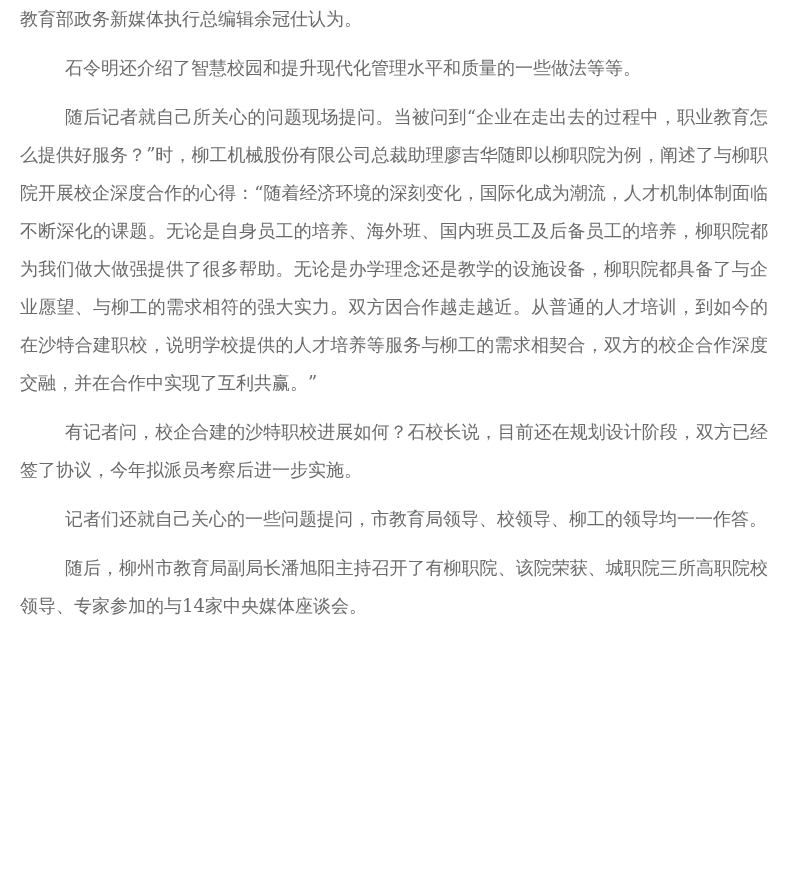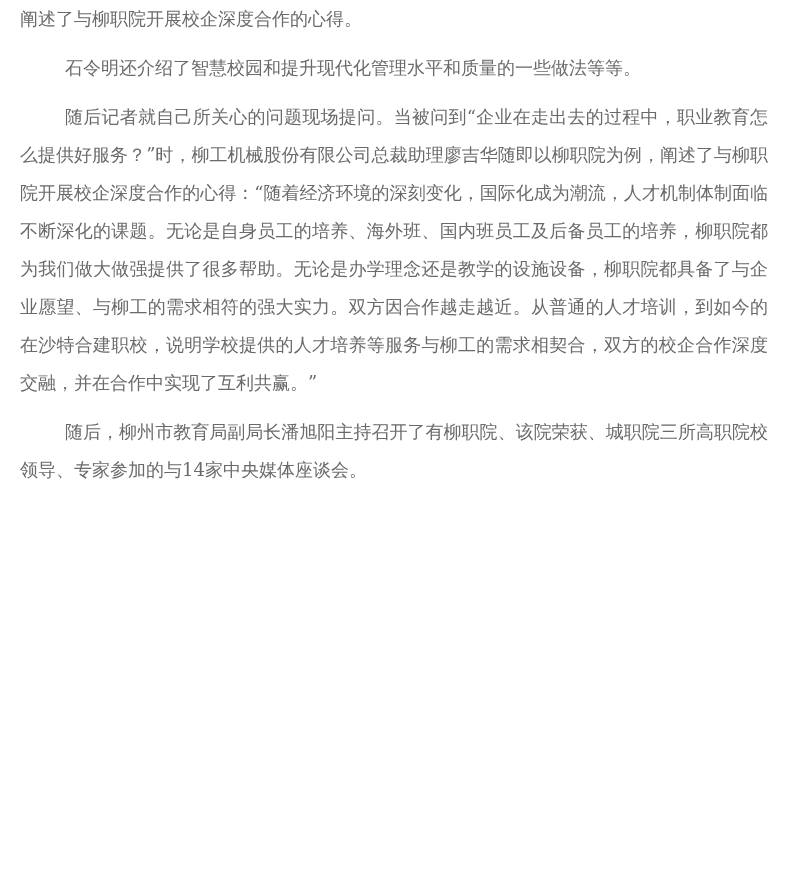--- a/index.html
+++ b/index.html
@@ -29,17 +29,19 @@
     word-break: break-all;
   }
   .article p.no-indent {
     text-indent: 0;
   }
 </style>
 </head>
 <body>
 
 <div class="article">
-  <p class="no-indent">阐述了与柳职院开展校企深度合作的心得。</p>
+  <p class="no-indent">教育部政务新媒体执行总编辑余冠仕认为。</p>
   <p>石令明还介绍了智慧校园和提升现代化管理水平和质量的一些做法等等。</p>
   <p>随后记者就自己所关心的问题现场提问。当被问到“企业在走出去的过程中，职业教育怎么提供好服务？”时，柳工机械股份有限公司总裁助理廖吉华随即以柳职院为例，阐述了与柳职院开展校企深度合作的心得：“随着经济环境的深刻变化，国际化成为潮流，人才机制体制面临不断深化的课题。无论是自身员工的培养、海外班、国内班员工及后备员工的培养，柳职院都为我们做大做强提供了很多帮助。无论是办学理念还是教学的设施设备，柳职院都具备了与企业愿望、与柳工的需求相符的强大实力。双方因合作越走越近。从普通的人才培训，到如今的在沙特合建职校，说明学校提供的人才培养等服务与柳工的需求相契合，双方的校企合作深度交融，并在合作中实现了互利共赢。”</p>
+  <p>有记者问，校企合建的沙特职校进展如何？石校长说，目前还在规划设计阶段，双方已经签了协议，今年拟派员考察后进一步实施。</p>
+  <p>记者们还就自己关心的一些问题提问，市教育局领导、校领导、柳工的领导均一一作答。</p>
   <p>随后，柳州市教育局副局长潘旭阳主持召开了有柳职院、该院荣获、城职院三所高职院校领导、专家参加的与14家中央媒体座谈会。</p>
 </div>
 
 </body></html>

